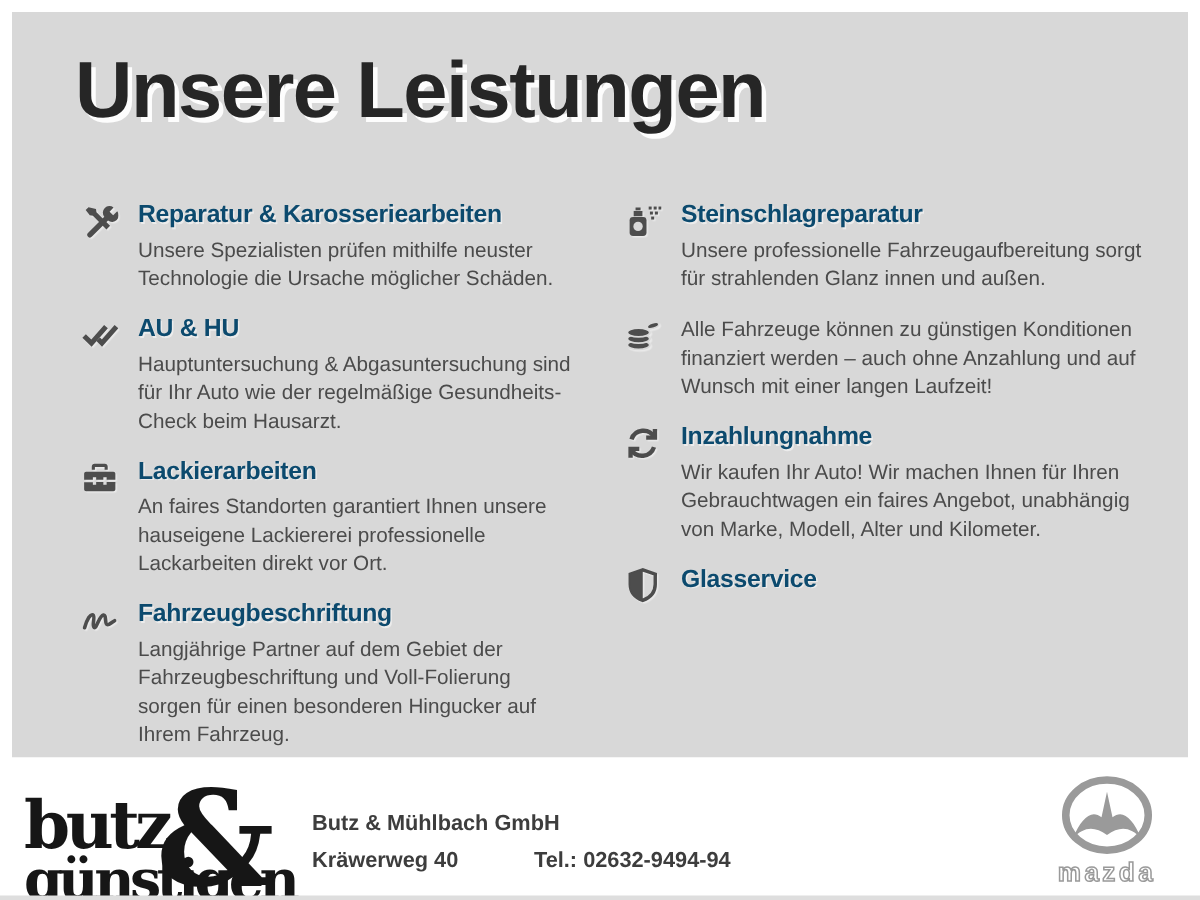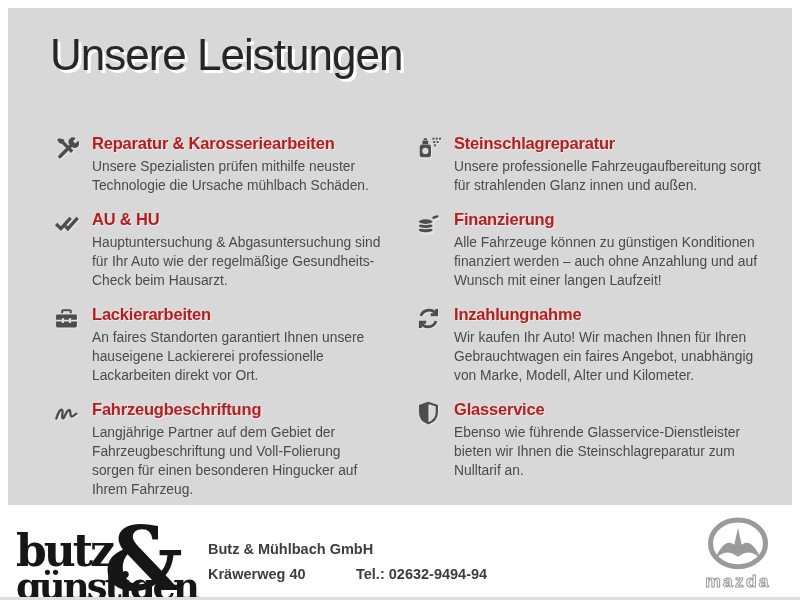--- a/index.html
+++ b/index.html
@@ -7,36 +7,36 @@
   body {
     position:relative; overflow:hidden; background:#ffffff;
     font-family:"Liberation Sans","DejaVu Sans",sans-serif;
   }
   .panel {
     position:absolute; left:8px; top:8px; width:784px; height:497px;
     background:#d8d8d8;
   }
   .title {
     position:absolute; left:42px; top:22px;
-    font-size:44px; font-weight:normal; color:#262626; letter-spacing:-1px;
+    font-size:53px; font-weight:bold; color:#262626; letter-spacing:-1px;
     text-shadow:3px 3px 0 rgba(255,255,255,0.95);
   }
   .services {
     position:absolute; left:46px; top:126px; display:flex; gap:34px;
   }
   .col-left { width:328px; }
   .col-right { width:350px; }
   .service { display:flex; margin-bottom:15px; }
   .service .icon {
     flex:0 0 26px; width:26px; height:26px; margin-right:12px; margin-top:1px;
     color:#4d4d4d; filter:drop-shadow(1px 1px 0 rgba(255,255,255,0.45));
   }
   .service .icon svg { width:25px; height:25px; display:block; }
   .service h3 {
-    font-size:16.5px; font-weight:bold; color:#b91c1c; margin-bottom:4px;
+    font-size:16.5px; font-weight:bold; color:#0c4a6e; margin-bottom:4px;
     letter-spacing:-0.2px; text-shadow:1px 1px 0 rgba(255,255,255,0.5);
   }
   .service p {
     font-size:13.8px; line-height:19px; color:#4b4b4b;
   }
   .footer {
     position:absolute; left:0; top:505px; width:800px; height:95px; background:#ffffff;
   }
   .logo {
     position:absolute; left:16px; top:26px; width:190px; color:#161616;
@@ -72,21 +72,21 @@
 
       <div class="service">
         <span class="icon">
           <svg viewBox="0 0 24 24">
             <path fill="currentColor" d="M20.8 3.2a4.2 4.2 0 0 0-5.9 5.9L4.6 19.4a1.7 1.7 0 1 0 2.4 2.4L17.3 11.5a4.2 4.2 0 0 0 5.9-5.9l-2.6 2.6-2.3-2.3 2.5-2.7z"></path>
             <path fill="currentColor" d="M4.8 3 3 4.8l2.6 3.4 2 .3 8.7 8.7 2.3-2.3-8.7-8.7-.3-2z"></path>
           </svg>
         </span>
         <div>
           <h3>Reparatur &amp; Karosseriearbeiten</h3>
-          <p>Unsere Spezialisten prüfen mithilfe neuster Technologie die Ursache mühlbach Schäden.</p>
+          <p>Unsere Spezialisten prüfen mithilfe neuster Technologie die Ursache möglicher Schäden.</p>
         </div>
       </div>
 
       <div class="service">
         <span class="icon">
           <svg viewBox="0 0 24 24">
             <g fill="none" stroke="currentColor" stroke-width="3.2">
               <path d="M2 12.5 6.7 17 16 6.5"></path>
               <path d="M11 14.6 13.4 17 22.7 6.5"></path>
             </g>
@@ -152,21 +152,20 @@
       <div class="service">
         <span class="icon">
           <svg viewBox="0 0 24 24" fill="currentColor">
             <ellipse cx="9.3" cy="18.2" rx="7.2" ry="2.8" stroke="#d8d8d8" stroke-width="1.2"></ellipse>
             <ellipse cx="9.3" cy="14.2" rx="7.2" ry="2.8" stroke="#d8d8d8" stroke-width="1.2"></ellipse>
             <ellipse cx="9.3" cy="10.2" rx="7.2" ry="2.8" stroke="#d8d8d8" stroke-width="1.2"></ellipse>
             <ellipse cx="18.6" cy="5.8" rx="3.8" ry="1.7" transform="rotate(-18 18.6 5.8)" stroke="#d8d8d8" stroke-width="1"></ellipse>
           </svg>
         </span>
         <div>
-          <h3>Finanzierung</h3>
           <p>Alle Fahrzeuge können zu günstigen Konditionen finanziert werden – auch ohne Anzahlung und auf Wunsch mit einer langen Laufzeit!</p>
         </div>
       </div>
 
       <div class="service">
         <span class="icon">
           <svg viewBox="0 0 24 24" fill="none" stroke="currentColor" stroke-width="2.8">
             <path d="M4.8 9.5a8 8 0 0 1 14.6-1.4"></path>
             <path d="M19.8 2.8v5.6h-5.6"></path>
             <path d="M19.2 14.5a8 8 0 0 1-14.6 1.4"></path>
@@ -181,21 +180,20 @@
 
       <div class="service">
         <span class="icon">
           <svg viewBox="0 0 24 24">
             <path d="M12 1.8 4 4.6v6.4c0 5 3.2 8.6 8 10.4 4.8-1.8 8-5.4 8-10.4V4.6L12 1.8z" fill="none" stroke="currentColor" stroke-width="2.2"></path>
             <path d="M12 1.8 4 4.6v6.4c0 5 3.2 8.6 8 10.4V1.8z" fill="currentColor"></path>
           </svg>
         </span>
         <div>
           <h3>Glasservice</h3>
-          <p>Ebenso wie führende Glasservice-Dienstleister bieten wir Ihnen die Steinschlagreparatur zum Nulltarif an.</p>
         </div>
       </div>
 
     </div>
   </div>
 </div>
 
 <div class="footer">
 
   <div class="logo">

